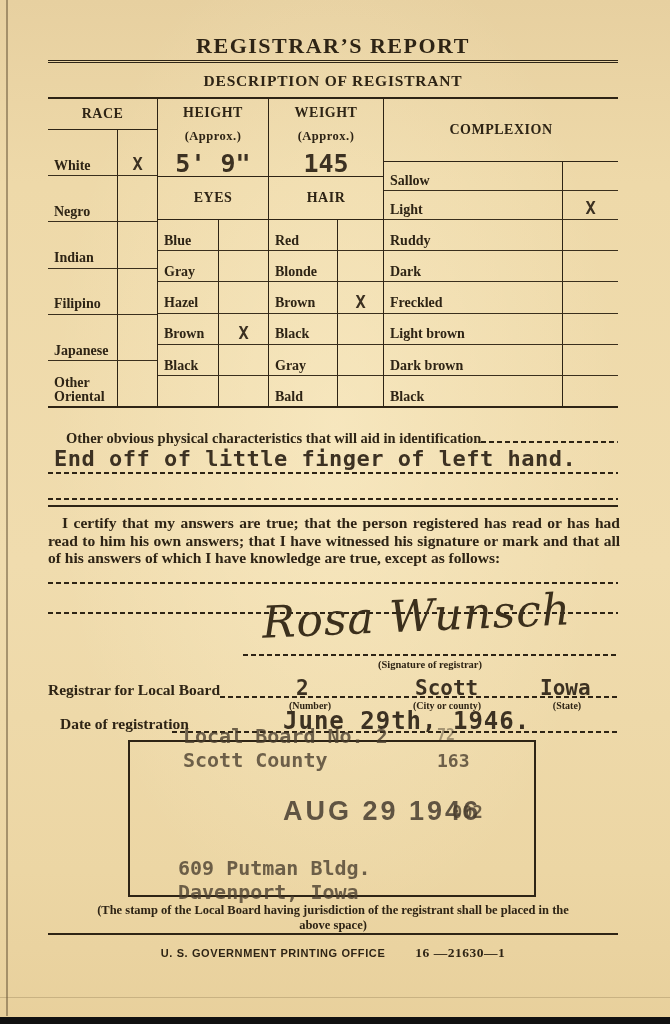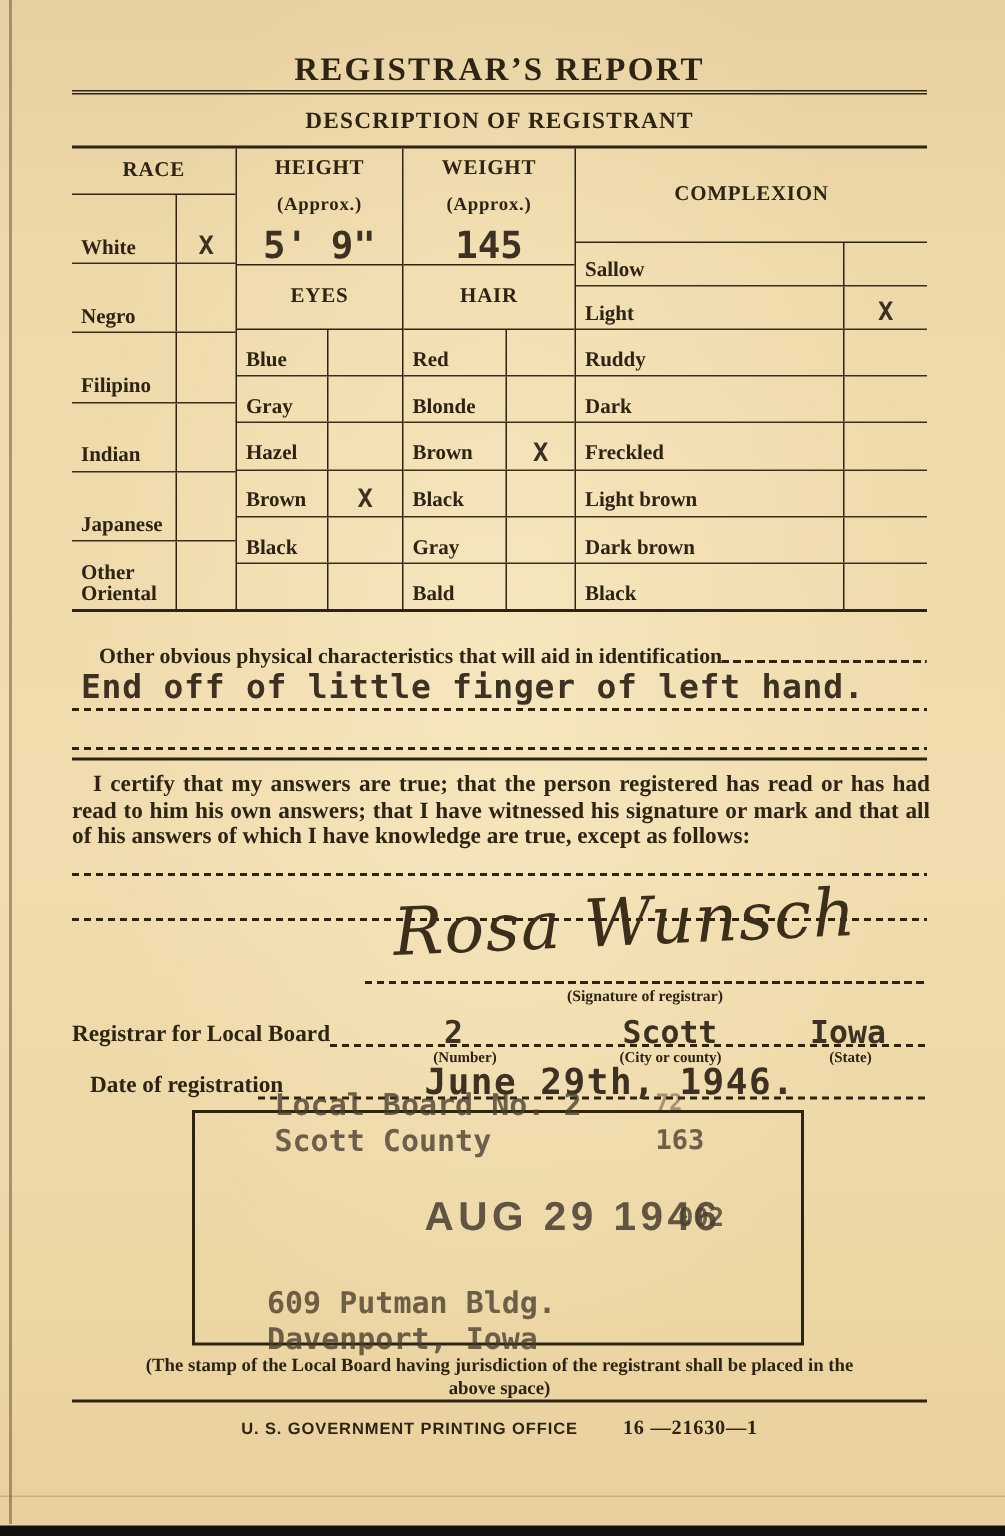--- a/index.html
+++ b/index.html
@@ -122,25 +122,25 @@
       <div class="opt-rows race-rows">
         <div class="opt-row">
           <span class="opt-label">White</span>
           <span class="opt-mark">X</span>
         </div>
         <div class="opt-row">
           <span class="opt-label">Negro</span>
           <span class="opt-mark"></span>
         </div>
         <div class="opt-row">
+          <span class="opt-label">Indian</span>
+          <span class="opt-mark"></span>
+        </div>
+        <div class="opt-row">
           <span class="opt-label">Filipino</span>
-          <span class="opt-mark"></span>
-        </div>
-        <div class="opt-row">
-          <span class="opt-label">Indian</span>
           <span class="opt-mark"></span>
         </div>
         <div class="opt-row">
           <span class="opt-label">Japanese</span>
           <span class="opt-mark"></span>
         </div>
         <div class="opt-row">
           <span class="opt-label">Other Oriental</span>
           <span class="opt-mark"></span>
         </div>

